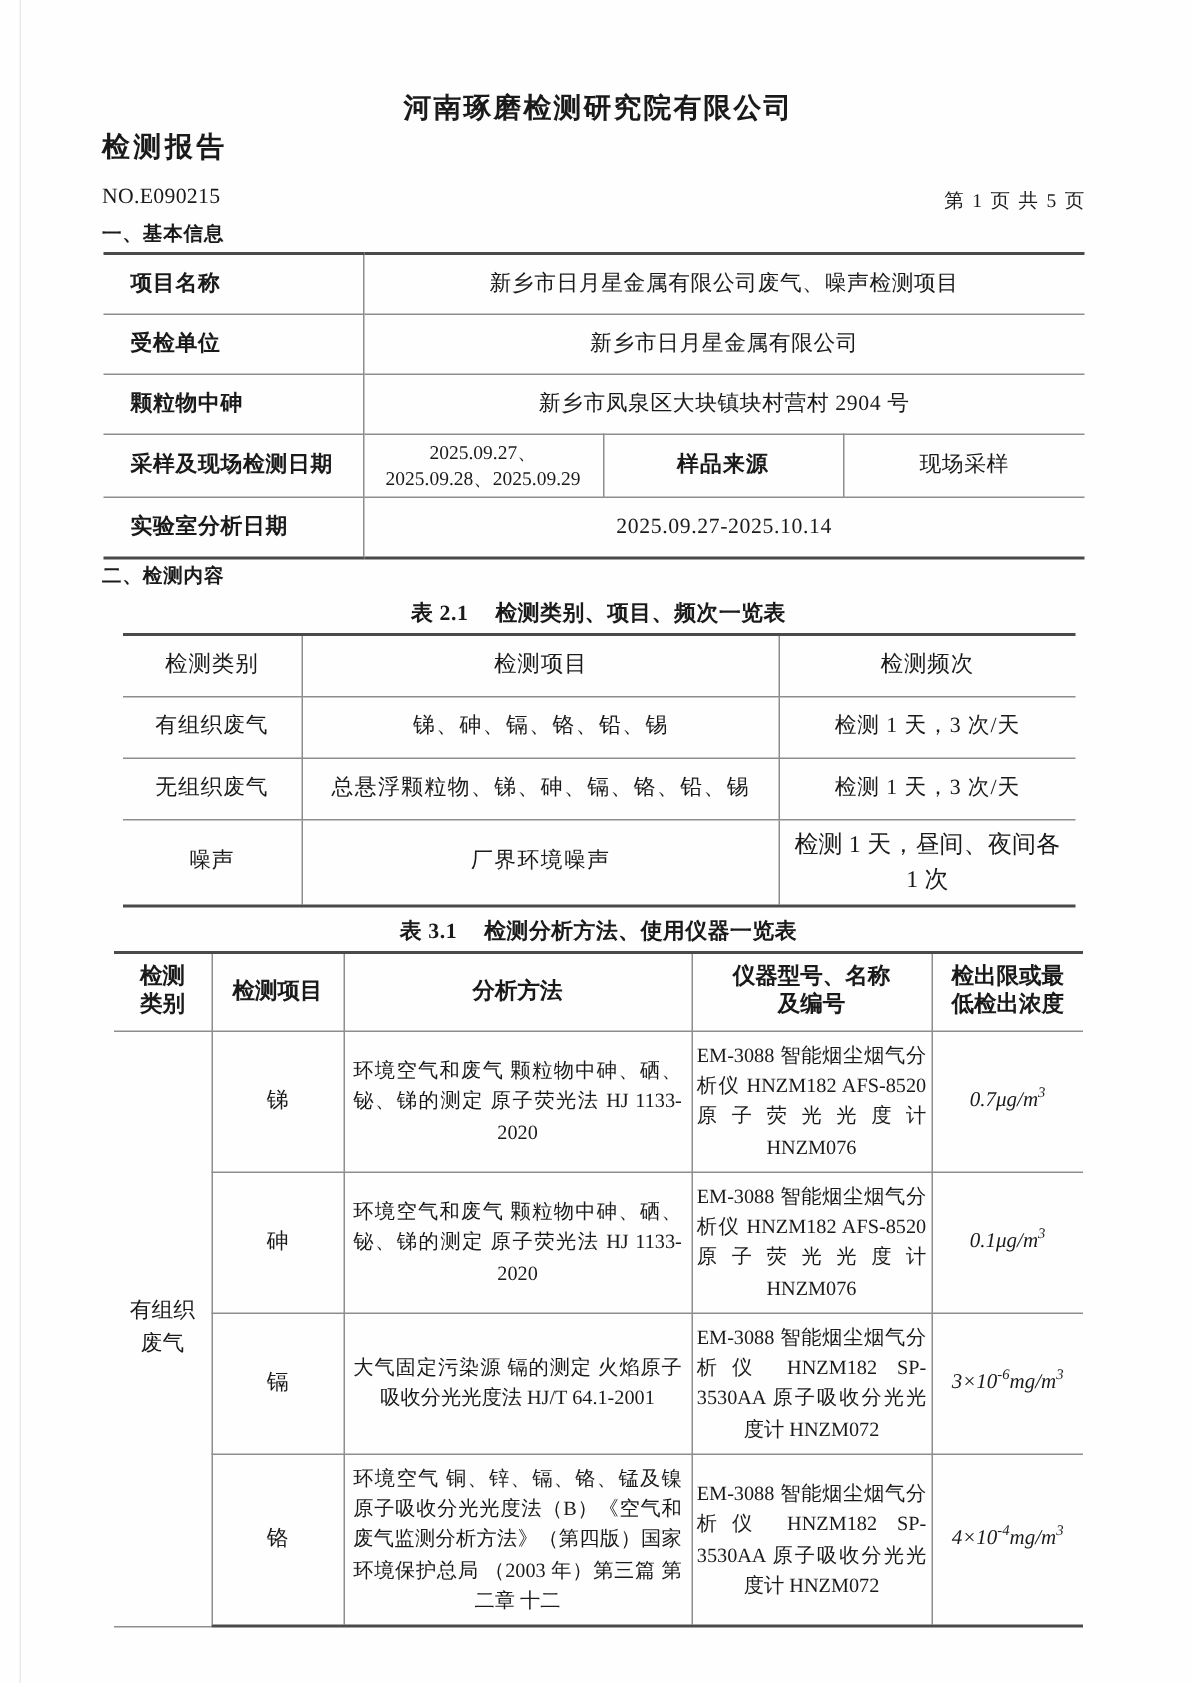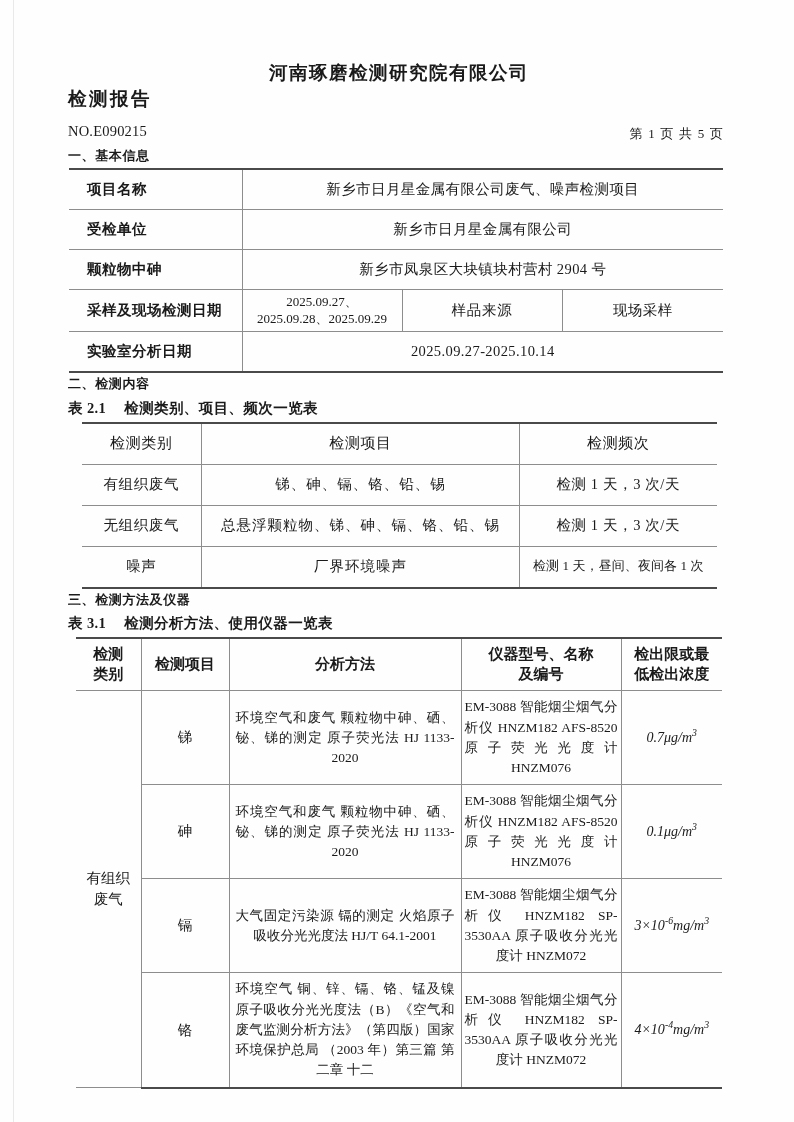--- a/index.html
+++ b/index.html
@@ -74,20 +74,21 @@
 
   
   .section-heading {
     font-size: 13px;
     font-weight: bold;
     letter-spacing: 0.6px;
     margin: 3px 0 3px 0;
     line-height: 1.3;
   }
   .table-caption {
+    text-align: center;
     font-size: 14.5px;
     font-weight: bold;
     margin: 6px 0 4px 0;
     letter-spacing: 0.4px;
   }
   .table-caption .cap-gap { display: inline-block; width: 18px; }
 
   
   table {
     border-collapse: collapse;
@@ -118,40 +119,40 @@
     text-align: left;
     padding-left: 18px;
     letter-spacing: 0.5px;
   }
   .tbl-basic .val { letter-spacing: 0.4px; }
   .tbl-basic .val-dates {
     font-size: 13px;
     line-height: 1.35;
     padding: 3px 2px;
   }
-  .tbl-basic .bold-mid { font-weight: normal; letter-spacing: 0.8px; }
+  .tbl-basic .bold-mid { font-weight: bold; letter-spacing: 0.8px; }
   .tbl-basic tr:first-child td { border-top: 2px solid #4a4a4a; }
   .tbl-basic tr:last-child td { border-bottom: 2px solid #4a4a4a; }
   .tbl-basic td:first-child { border-left: none; }
   .tbl-basic td:last-child { border-right: none; }
 
   
   .tbl-21 {
     width: 635px;
     margin: 0 auto;
     font-size: 14.5px;
   }
   .tbl-21 td, .tbl-21 th { height: 30px; letter-spacing: 0.6px; }
   .tbl-21 thead th { font-weight: normal; font-size: 15px; }
   .tbl-21 tr:first-child th { border-top: 2px solid #4a4a4a; }
   .tbl-21 tr:last-child td { border-bottom: 2px solid #4a4a4a; }
   .tbl-21 td:first-child, .tbl-21 th:first-child { border-left: none; }
   .tbl-21 td:last-child, .tbl-21 th:last-child { border-right: none; }
   .tbl-21 .items { letter-spacing: 1px; }
-  .tbl-21 .freq-tight { letter-spacing: 0.1px; font-size: 13px; }
+  .tbl-21 .freq-tight { letter-spacing: 0.1px; font-size: 16px; }
 
   
   .tbl-31 {
     width: 646px;
     margin: 0 auto;
     font-size: 13.5px;
   }
   .tbl-31 th {
     font-weight: bold;
     font-size: 15px;
@@ -271,21 +272,20 @@
           <td>检测 1 天，3 次/天</td>
         </tr>
         <tr>
           <td>噪声</td>
           <td class="items">厂界环境噪声</td>
           <td class="freq-tight">检测 1 天，昼间、夜间各 1 次</td>
         </tr>
       </tbody>
     </table>
 
-    <div class="section-heading">三、检测方法及仪器</div>
 
     <div class="table-caption">
       <span>表 3.1</span><span class="cap-gap"></span><span>检测分析方法、使用仪器一览表</span>
     </div>
 
     <table class="tbl-31">
       <colgroup>
         <col style="width:65px">
         <col style="width:88px">
         <col style="width:232px">

